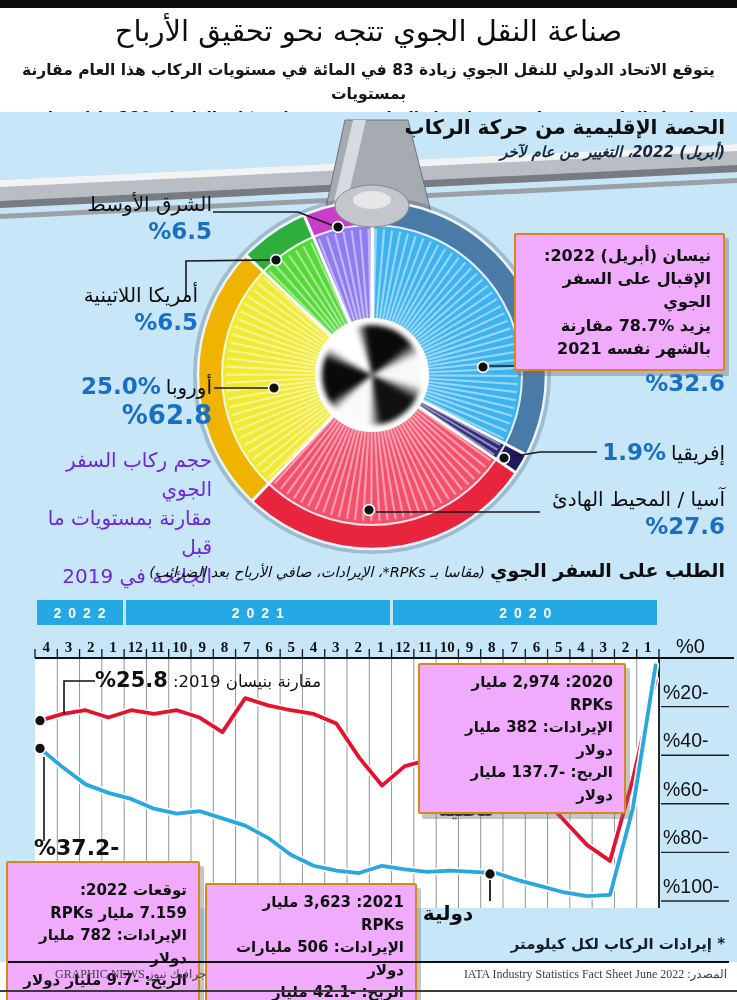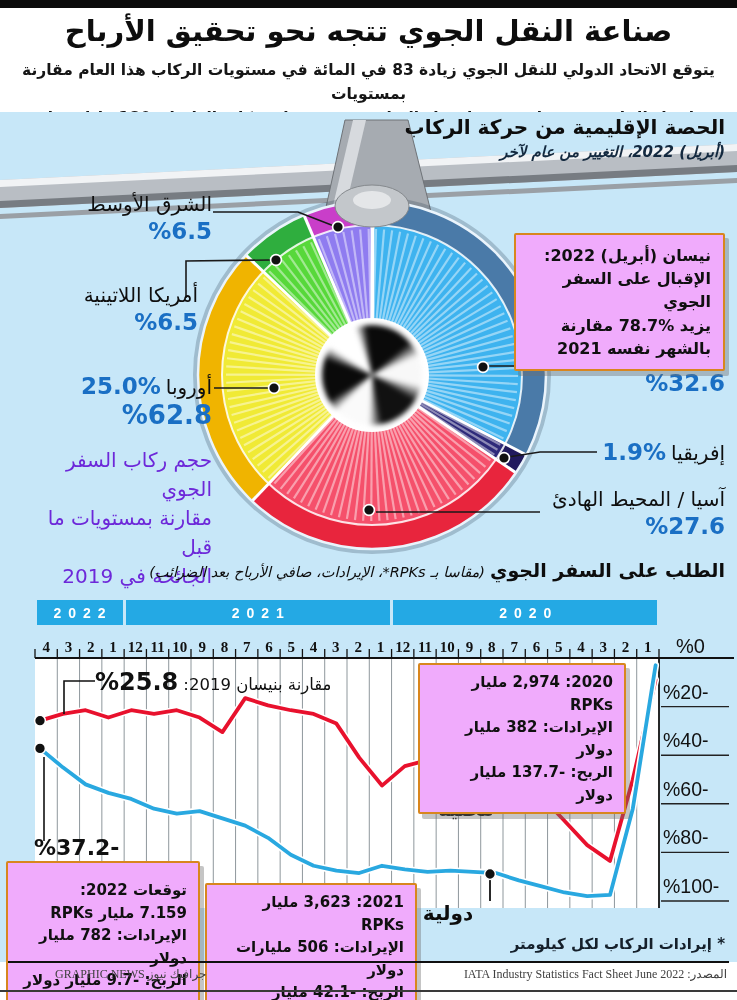--- a/index.html
+++ b/index.html
@@ -1,20 +1,20 @@
 <!DOCTYPE html>
 <html><head>
 <meta charset="utf-8">
 <style>
   html,body{margin:0;padding:0;background:#fff;}
   #page{position:relative;width:737px;height:1000px;overflow:hidden;background:#fff;
         font-family:"DejaVu Sans",sans-serif;}
   .abs{position:absolute;}
   #topbar{left:0;top:0;width:737px;height:8px;background:#0b0b0b;}
-  #title{left:0;top:14px;width:737px;text-align:center;font-size:29px;font-weight:bold;color:#0d0d0d;direction:rtl;}
+  #title{left:0;top:14px;width:737px;text-align:center;font-size:29px;font-weight:normal;color:#0d0d0d;direction:rtl;}
   #subtitle{left:0;top:58px;width:737px;text-align:center;font-size:15.5px;font-weight:bold;color:#161616;
             direction:rtl;white-space:pre-line;line-height:1.55;}
   #panel{left:0;top:112px;width:737px;height:850px;background:#c7e7f8;}
   #gfx{left:0;top:0;z-index:1;}
   .ov{z-index:2;}
   #pie-heading{right:12px;top:115px;direction:rtl;font-size:20px;font-weight:bold;color:#0d0d0d;}
   #pie-subheading{right:12px;top:143px;direction:rtl;font-size:15px;font-style:italic;font-weight:bold;color:#13293f;}
   .plabel{direction:rtl;color:#0f0f0f;}
   .plabel .nm{font-size:20px;font-weight:normal;line-height:1.3;}
   .plabel .val{font-size:23px;font-weight:bold;color:#1a6fc4;line-height:1.25;}
@@ -37,21 +37,21 @@
   #box2022{left:6px;top:861px;width:168px;padding:16px 11px;font-size:15px;line-height:1.5;}
   #chart-heading{right:12px;top:559px;direction:rtl;color:#0d0d0d;}
   #chart-heading .b{font-size:19px;font-weight:bold;}
   #chart-heading .n{font-size:14.5px;font-style:italic;}
   #yearbar{left:35px;top:600px;width:624px;height:25px;}
   .yearcell{position:absolute;top:0;height:25px;background:#24a9e4;color:#fff;
             font-family:"Liberation Sans",sans-serif;font-weight:bold;font-size:14px;
             letter-spacing:7px;text-indent:7px;text-align:center;line-height:26px;direction:ltr;}
   #anno-compare{left:95px;top:668px;direction:rtl;white-space:nowrap;color:#101010;}
   #anno-compare .l{font-size:16.5px;}
-  #anno-compare .v{font-size:24px;font-weight:bold;margin-top:36px;}
+  #anno-compare .v{font-size:21px;font-weight:bold;margin-top:36px;}
   #anno-intl{left:34px;top:835px;direction:ltr;font-size:22px;font-weight:bold;color:#101010;}
   .serieslbl{direction:rtl;font-size:20px;font-weight:bold;color:#0d0d0d;text-align:center;}
   #lbl-domestic{left:424px;top:797px;width:84px;}
   #lbl-international{left:406px;top:901px;width:84px;}
   #footnote{right:12px;top:935px;direction:rtl;font-size:15px;font-weight:600;color:#15202b;}
   #footer-rule1{left:8px;top:961px;width:721px;height:2px;background:#101010;}
   #footer-rule2{left:0;top:990px;width:737px;height:1.5px;background:#3a3a3a;}
   .footertext{font-family:Liberation Serif, serif;font-size:12px;color:#404040;top:967px;}
   #footer-credit{left:55px;direction:ltr;}
   #footer-source{right:10px;direction:rtl;}

